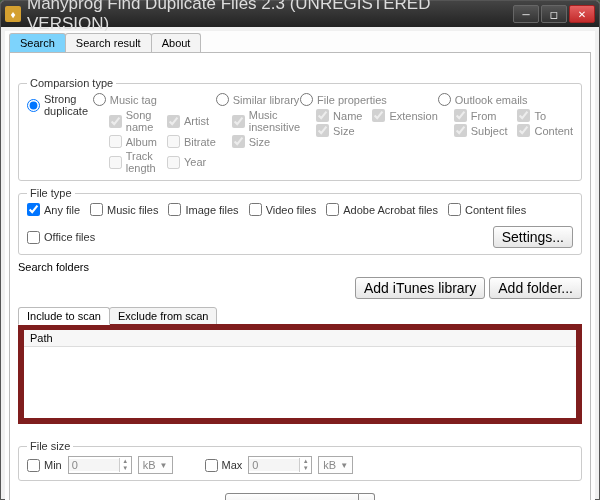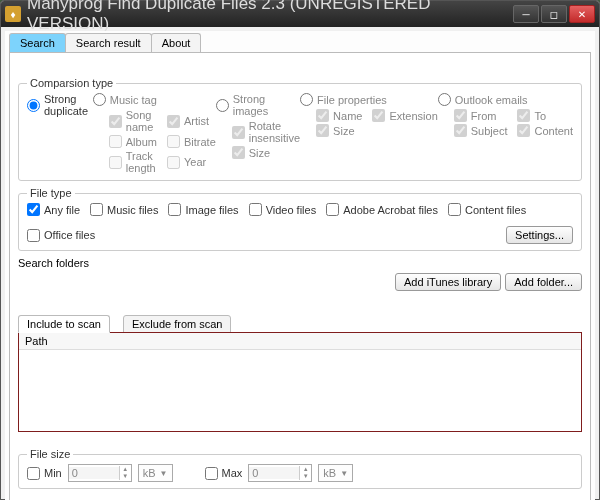--- a/index.html
+++ b/index.html
@@ -93,37 +93,37 @@
   .radio input, .check input { margin: 0; }
   .sub-checks { padding-left: 16px; display: flex; flex-direction: column; gap: 2px; }
   .sub-grid2 { padding-left: 16px; display: grid; grid-template-columns: auto auto; gap: 2px 10px; }
   .filetype-row { display: flex; align-items: center; gap: 10px; flex-wrap: wrap; }
   .filetype-row .spacer { flex: 1; }
   button.wbtn {
     background: linear-gradient(#fefefe,#e6e6e6);
     border: 1px solid #999;
     border-radius: 3px;
     padding: 2px 8px;
-    font-size: 11px;
+    font-size: 14px;
     font-family: inherit;
   }
   .folders-section { display:flex; flex-direction:column; flex:1; }
   .folder-btns { display: flex; justify-content: flex-end; gap: 4px; margin: 4px 0; }
-  .inner-tabs { display: flex; margin-top: 20px; gap: 14px; }
+  .inner-tabs { display: flex; margin-top: 4px; }
   .inner-tab {
     padding: 2px 8px;
     border: 1px solid #bbb;
     background: #f4f4f4;
     border-radius: 3px 3px 0 0;
     margin-right: -1px;
   }
   .inner-tab.active { background: #fff; border-bottom: 1px solid #fff; position:relative; z-index:2;}
   .path-list {
     flex: 1;
-    border: 1px solid #7f1d1d;
+    border: 6px solid #7f1d1d;
     min-height: 100px;
     background: #fff;
     margin-top: -1px;
   }
   .path-header {
     background: #f7f7f7;
     border-bottom: 1px solid #ddd;
     padding: 2px 6px;
   }
   .filesize-row { display: flex; align-items: center; gap: 6px; }
@@ -204,26 +204,26 @@
                 </label>
               <label class="check">
                   <input type="checkbox" disabled="" style="">
                   <span>Year</span>
                 </label>
             </div>
           </div>
           <div class="comp-col dim">
             <label class="radio">
               <input type="radio" name="comp" style="">
-                <span>Strong images</span>
+                <span>Similar library</span>
             </label>
             <div class="sub-checks">
               <label class="check">
                   <input type="checkbox" checked="" disabled="" style="">
-                  <span>Rotate insensitive</span>
+                  <span>Music insensitive</span>
                 </label>
               <label class="check">
                   <input type="checkbox" checked="" disabled="" style="">
                   <span>Size</span>
                 </label>
             </div>
           </div>
           <div class="comp-col dim">
             <label class="radio">
               <input type="radio" name="comp" style="">

